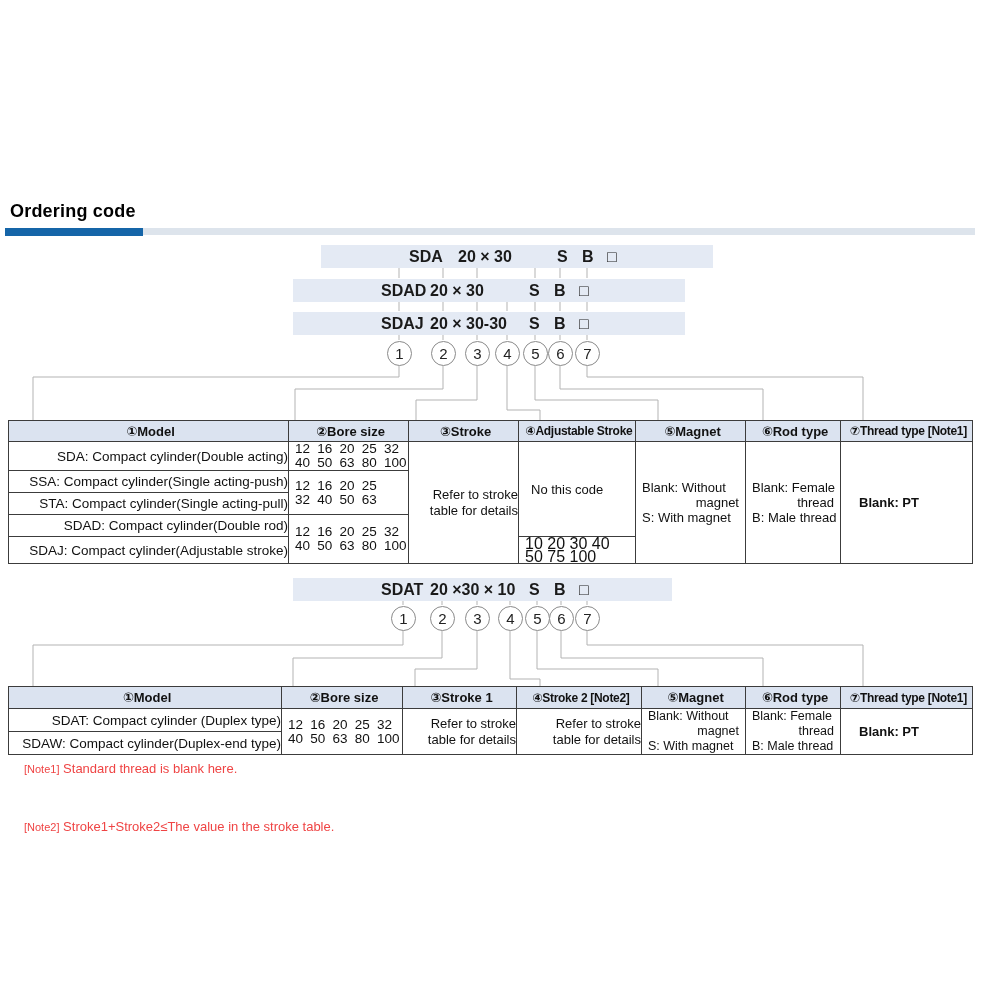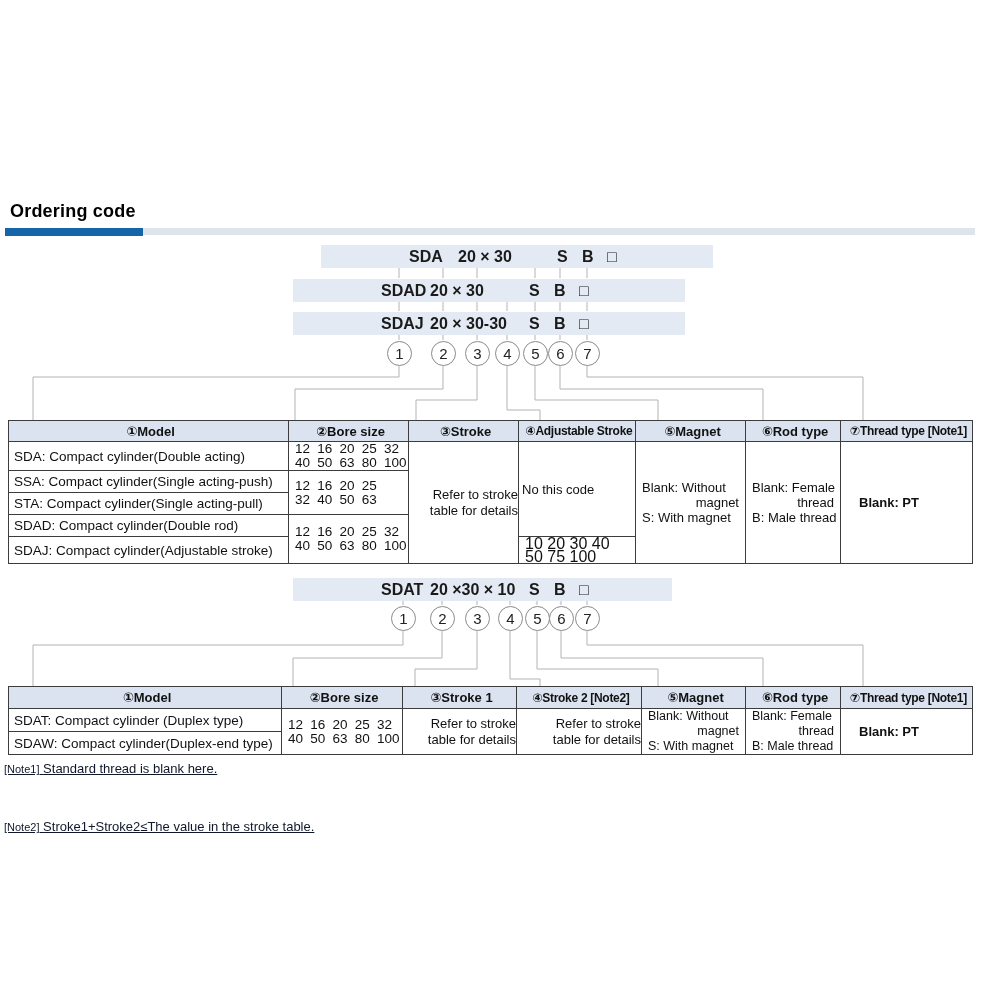--- a/index.html
+++ b/index.html
@@ -22,31 +22,31 @@
   .circle{position:absolute;width:23px;height:23px;border:1px solid #8a8a8a;border-radius:50%;
           background:#fff;text-align:center;line-height:23px;font-size:15px;color:#222;}
   
   .wires{left:0;top:0;width:1000px;height:1000px;pointer-events:none;}
   
   table{position:absolute;border-collapse:collapse;table-layout:fixed;font-size:13px;color:#111;}
   td,th{border:1px solid #3c3c3c;padding:0;vertical-align:middle;overflow:hidden;}
   th{background:var(--headbg,#dbe3f0);text-align:center;font-size:13px;font-weight:bold;
      padding:1px 0 1px 4px;white-space:nowrap;}
   th.cond{font-size:12px;letter-spacing:-.3px;}
-  .model-cell{padding-left:5px;font-size:13.5px;white-space:nowrap;}
+  .model-cell{padding-left:5px;font-size:13.5px;white-space:nowrap;text-align:right;}
   .bore-cell{padding-left:6px;font-size:13.5px;line-height:14px;word-spacing:3.5px;white-space:nowrap;}
   .center-cell{text-align:right;line-height:16px;}
-  .adj-top{padding-left:3px;}
+  .adj-top{padding-left:12px;}
   .adj-bot{padding-left:6px;line-height:13px;font-size:16px;white-space:nowrap;}
   .hang{padding:0 6px;line-height:15px;white-space:nowrap;}
   .hang .r{text-align:right;}
   .thread-cell{padding-left:18px;white-space:nowrap;font-weight:bold;}
   .t2 .hang{font-size:12.5px;}
   
-  .note{left:4px;font-size:13px;color:#0f172a;white-space:nowrap;text-decoration:underline;}
+  .note{left:24px;font-size:13px;color:#ef4444;white-space:nowrap;}
   .note .lbl{font-size:11px;}
 </style>
 </head>
 <body>
 
 <div class="page">
 
   <svg class="abs wires" viewBox="0 0 1000 1000">
     <g stroke="#b3b3b3" stroke-width="1" fill="none">
 

